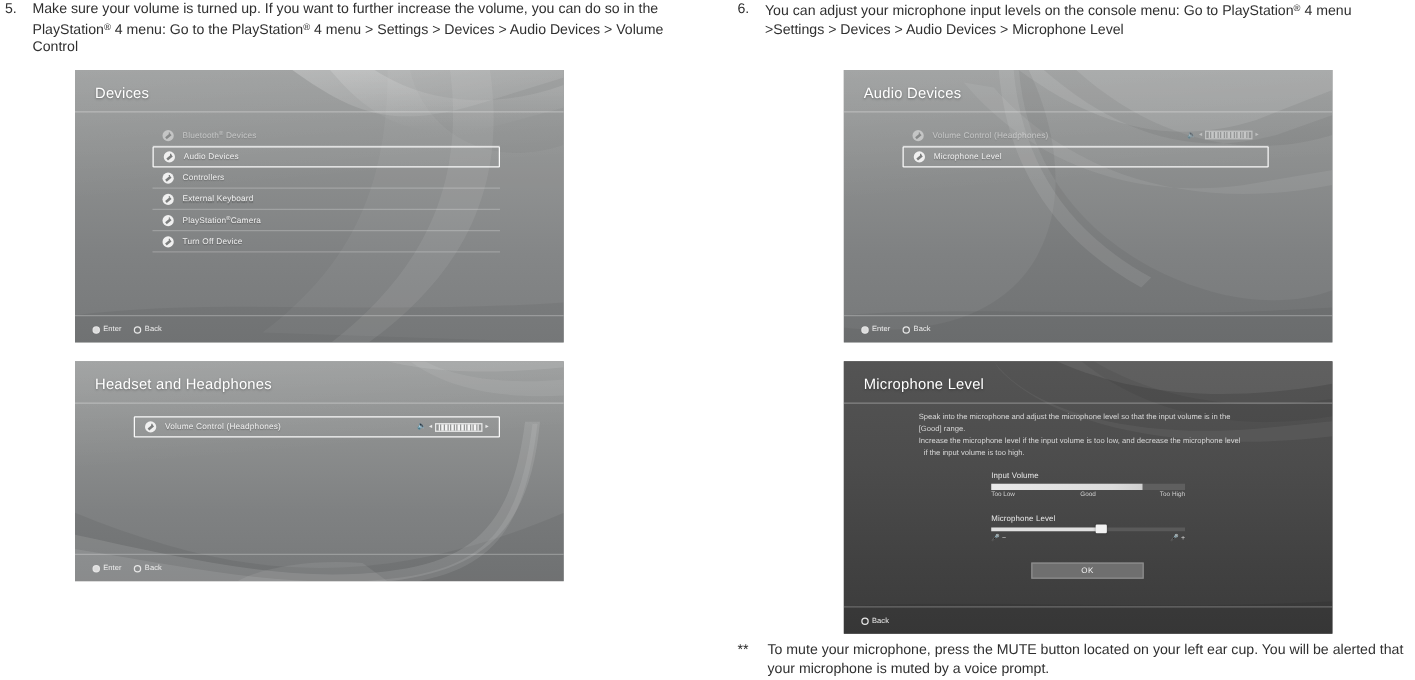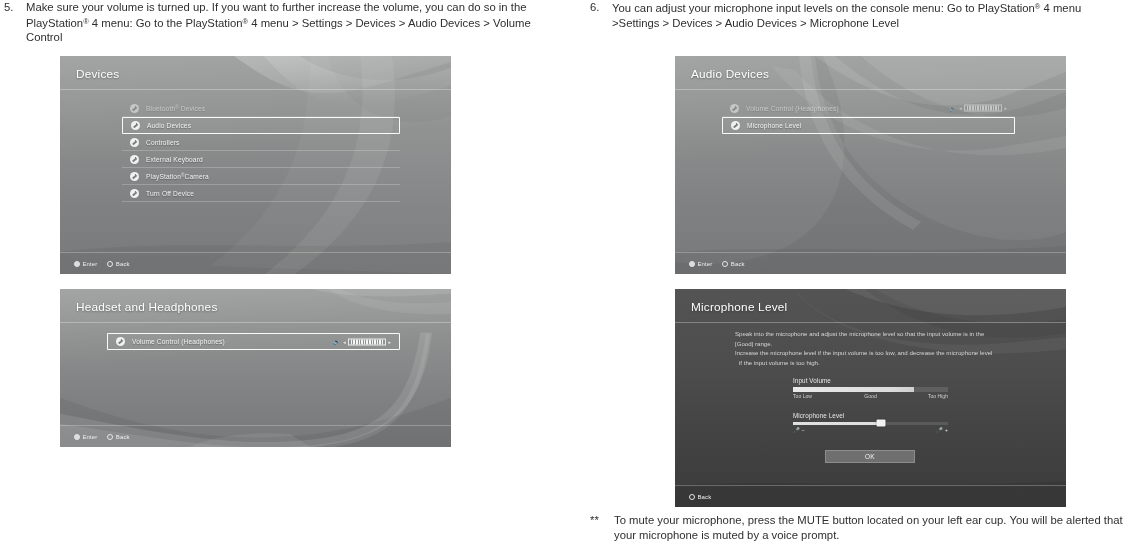--- a/index.html
+++ b/index.html
@@ -347,21 +347,21 @@
       <span class="glyph filled"></span>
       <span class="txt">Enter</span>
     </div>
     <div class="hint">
       <span class="glyph"></span>
       <span class="txt">Back</span>
     </div>
   </div>
 </div>
 
-<div class="ps-screen" id="scr-headset" style="left:60px; top:289px; width:391px; height:158px;">
+<div class="ps-screen" id="scr-headset" style="left:60px; top:289px; width:391px; height:176px;">
   <div class="bg">
     <svg viewBox="0 0 391 218" preserveAspectRatio="none" aria-hidden="true">
       <path d="M250,0 C270,6 310,16 391,6 L391,-8 L240,-8 Z" fill="#ffffff" opacity="0.10"></path>
       <path d="M280,0 C300,14 340,24 391,18 L391,34 C330,38 292,22 268,0 Z" fill="#ffffff" opacity="0.07"></path>
       <path d="M0,150 C120,210 230,235 391,150 L391,218 L0,218 Z" fill="#000000" opacity="0.06"></path>
       <path d="M0,172 C90,196 170,220 250,208 C320,198 350,160 360,60 L372,60 C364,164 330,206 252,218 L0,218 Z" fill="#ffffff" opacity="0.11"></path>
       <path d="M0,186 C100,206 180,228 262,214 C330,202 356,162 366,62 L370,62 C360,166 334,208 264,220 L0,220 Z" fill="#ffffff" opacity="0.09"></path>
       <path d="M130,218 C150,204 190,196 230,200 L250,218 Z" fill="#ffffff" opacity="0.08"></path>
     </svg>
   </div>

